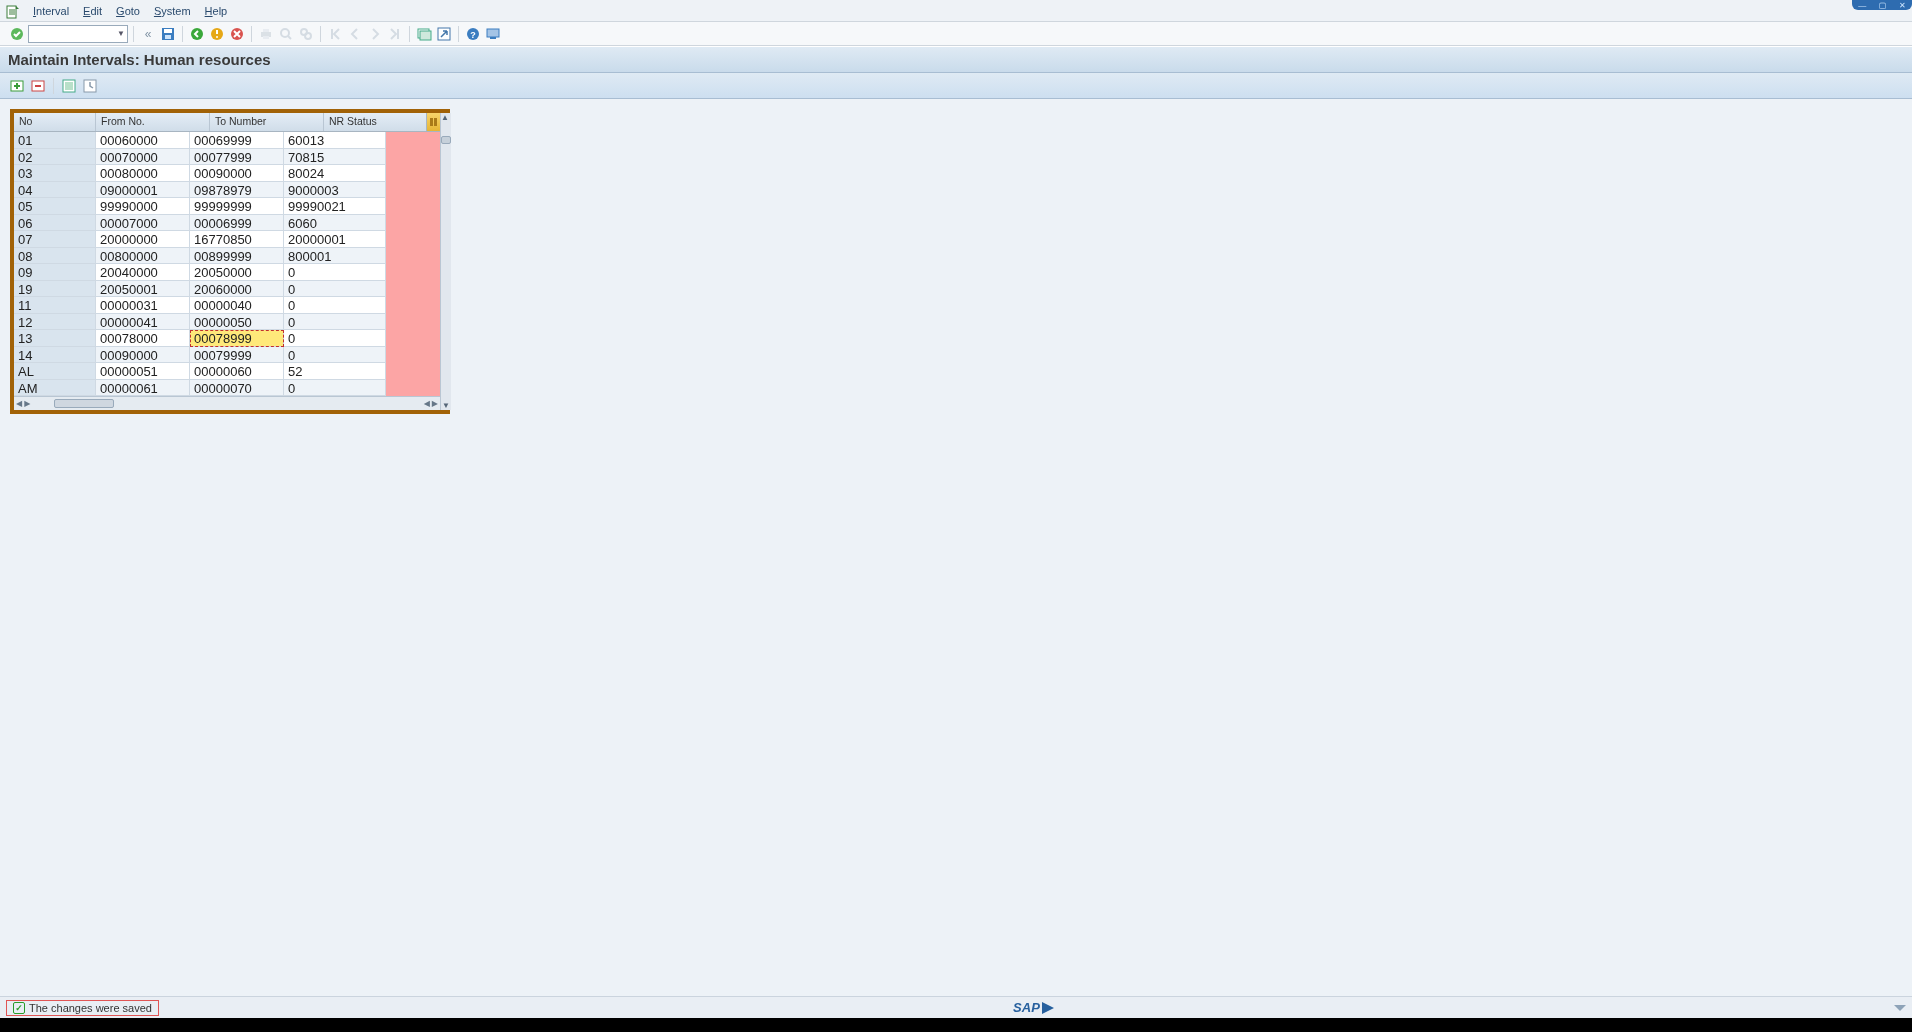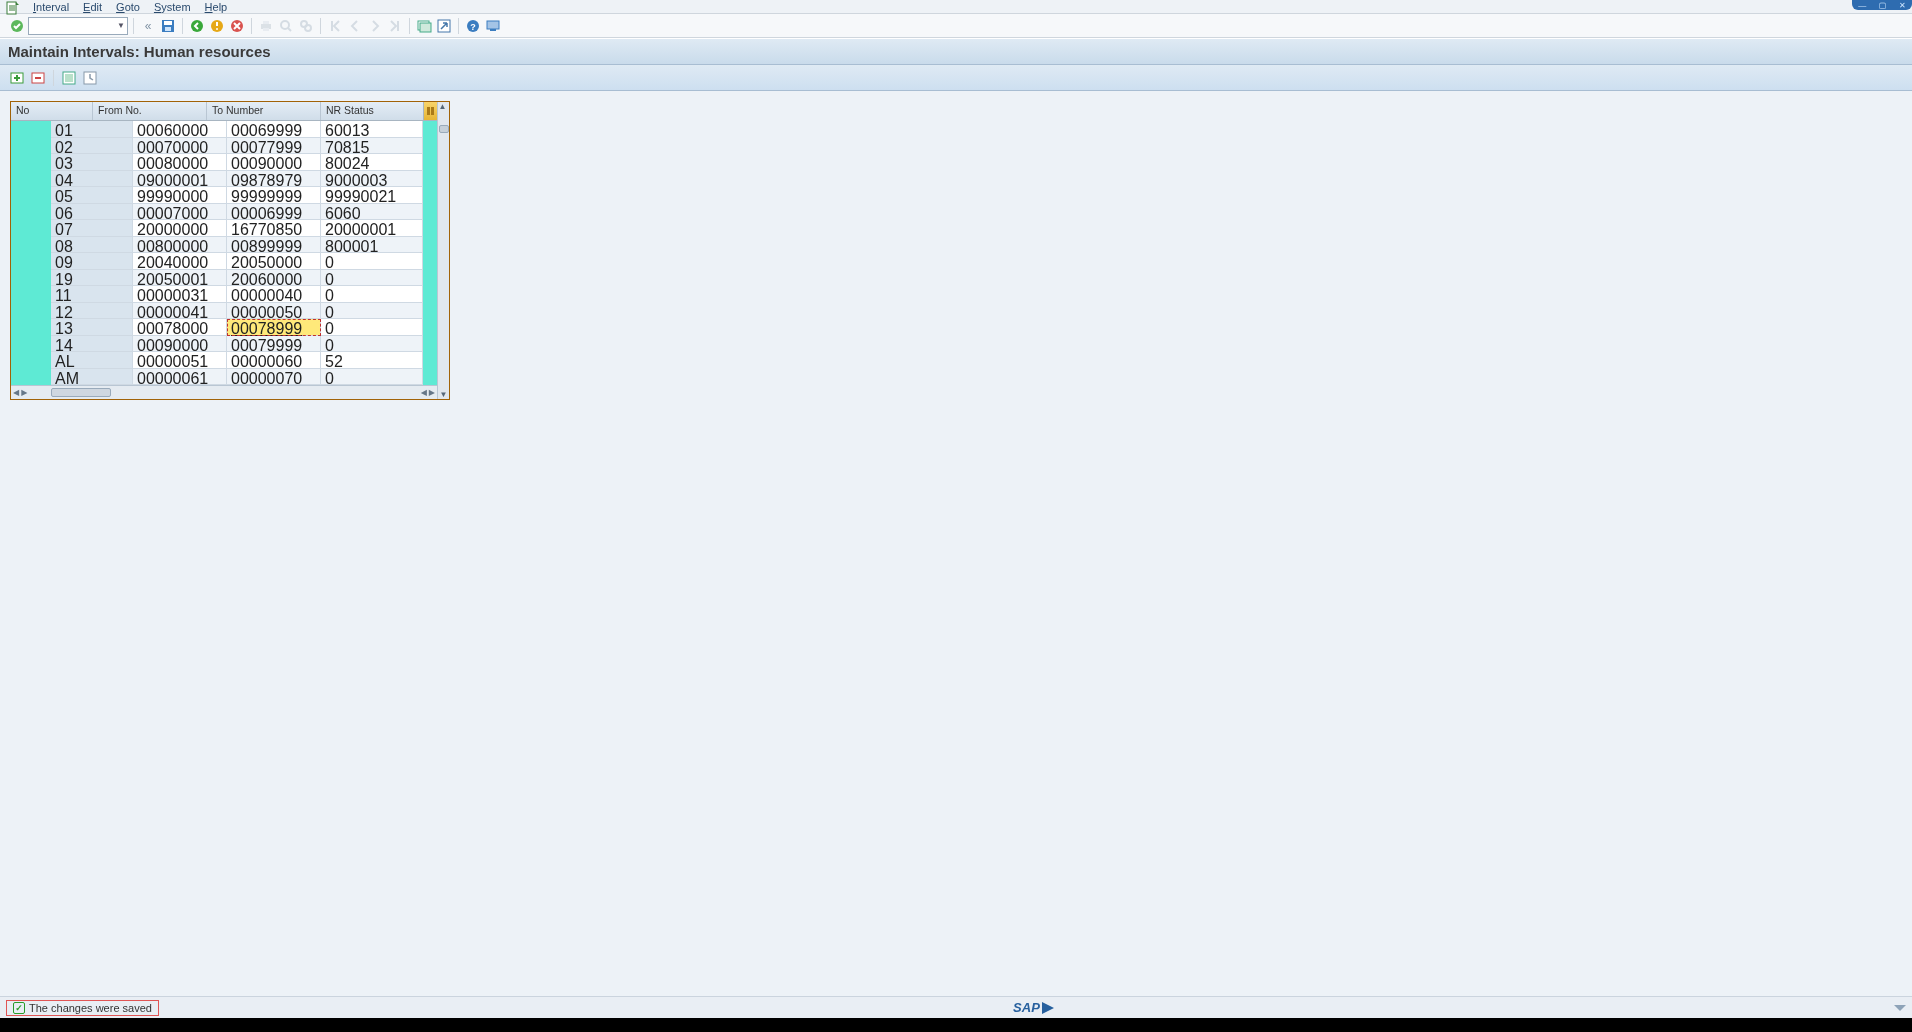--- a/index.html
+++ b/index.html
@@ -10,21 +10,21 @@
     width: 1912px;
     height: 1032px;
     position: relative;
     overflow: hidden;
   }
 
   
   .menubar {
     display: flex;
     align-items: center;
-    height: 14px;
+    height: 22px;
     padding: 0 5px;
     background: #eef2f6;
     border-bottom: 1px solid #cfd6dd;
     gap: 14px;
   }
   .menubar .doc-icon {
     width: 14px; height: 14px; display: inline-block;
   }
   .menubar .menu-item {
     color: #2a4a6d;
@@ -96,22 +96,22 @@
     border-bottom: 1px solid #a8bdd2;
   }
 
   
   .content {
     padding: 10px;
   }
   .grid-area {
     display: flex;
     width: 440px;
-    border: 1px solid #a16207;
-    background: #5eead4;
+    border: 4px solid #a16207;
+    background: #fca5a5;
   }
   .grid-body { flex: 1; }
   .grid-header {
     display: flex;
     background: linear-gradient(#e4edf6,#d0dde9);
     height: 19px;
     border-bottom: 1px solid #a8b5c1;
     font-size: 10.5px;
     color: #333;
   }
@@ -139,37 +139,35 @@
     color: #567;
   }
   .vscroll .thumb {
     width: 10px; height: 8px; background: #c6d0da;
     border: 1px solid #9ab; border-radius: 2px; margin-top: 14px;
   }
 
   .grid-row {
     display: flex;
     height: 16.5px;
-    font-size: 16px;
+    font-size: 13px;
     color: #222;
-    margin-left: 40px;
   }
   .grid-row > div { border-right: 1px solid #cfd9e3; border-bottom: 1px solid #cfd9e3; padding: 1px 4px; }
   .cell-no { width: 82px; background: #d9e4ee; }
   .cell-from, .cell-to { width: 94px; background: #ffffff; }
   .cell-status { width: 102px; background: #ffffff; border-right: none; }
   .grid-row:nth-child(even) .cell-from,
   .grid-row:nth-child(even) .cell-to,
   .grid-row:nth-child(even) .cell-status { background: #eef3f8; }
 
   .cell-edit {
     background: #ffe97a !important;
     outline: 1px dashed #c03030;
     outline-offset: -1px;
-    text-decoration: underline;
   }
 
   .hscroll {
     height: 14px;
     display: flex;
     align-items: center;
     justify-content: space-between;
     background: #e5ebf1;
     border-top: 1px solid #b9c6d3;
     font-size: 8px; color:#678;

